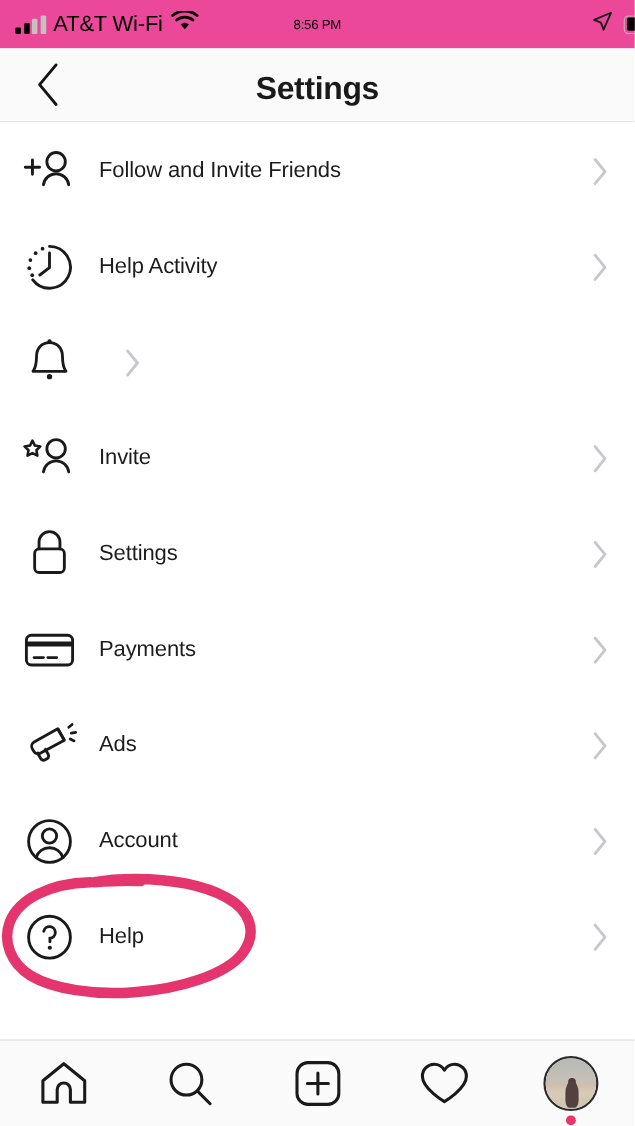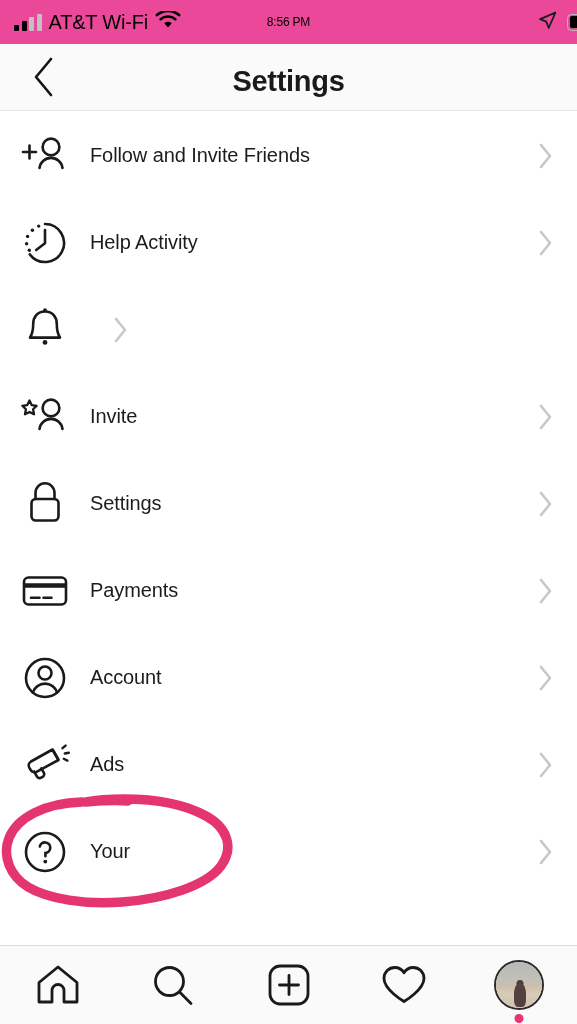--- a/index.html
+++ b/index.html
@@ -217,60 +217,60 @@
       <span class="label">Payments</span>
       <span class="chev">
         <svg width="16" height="28" viewBox="0 0 16 28">
             <path d="M3 3 L12 14 L3 25" fill="none" stroke="#c7c7cc" stroke-width="2.6" stroke-linecap="round" stroke-linejoin="round"></path>
           </svg>
       </span>
     </div>
 
     <div class="row">
       <span class="ico">
-        <svg width="48" height="48" viewBox="0 0 48 48">
-          <circle cx="24" cy="24" r="19" fill="none" stroke="#1a1a1a" stroke-width="2.6"></circle>
-          <circle cx="24" cy="19" r="6.5" fill="none" stroke="#1a1a1a" stroke-width="2.6"></circle>
-          <path d="M11.8 38.6 a12.8 12.8 0 0 1 24.4 0" fill="none" stroke="#1a1a1a" stroke-width="2.6" stroke-linecap="round"></path>
-        </svg>
-      </span>
-      <span class="label">Account</span>
-      <span class="chev">
-        <svg width="16" height="28" viewBox="0 0 16 28">
-            <path d="M3 3 L12 14 L3 25" fill="none" stroke="#c7c7cc" stroke-width="2.6" stroke-linecap="round" stroke-linejoin="round"></path>
-          </svg>
-      </span>
-    </div>
-
-    <div class="row">
-      <span class="ico">
         <svg width="52" height="46" viewBox="0 0 52 46">
           <path d="M33.5 7.5 L12 19.5 a4.6 4.6 0 0 0 -1.6 6.3 l1.3 2.2 a4.6 4.6 0 0 0 6.3 1.6 L39.5 18 z" fill="none" stroke="#1a1a1a" stroke-width="2.6" stroke-linejoin="round"></path>
           <path d="M33.5 7.5 L39.5 18" fill="none" stroke="#1a1a1a" stroke-width="2.6"></path>
           <path d="M14.6 28.6 l3.4 6 a3 3 0 0 0 4.1 1.1 l1.6 -.9 a3 3 0 0 0 1.1 -4.1 l-3.1 -5.4" fill="none" stroke="#1a1a1a" stroke-width="2.6" stroke-linejoin="round"></path>
           <path d="M43.5 6.2 L46.6 3.6 M45.8 11.5 L49.8 10.8 M44.8 16.8 L48.4 18.6" stroke="#1a1a1a" stroke-width="2.4" stroke-linecap="round"></path>
         </svg>
       </span>
       <span class="label">Ads</span>
       <span class="chev">
         <svg width="16" height="28" viewBox="0 0 16 28">
             <path d="M3 3 L12 14 L3 25" fill="none" stroke="#c7c7cc" stroke-width="2.6" stroke-linecap="round" stroke-linejoin="round"></path>
           </svg>
       </span>
     </div>
 
     <div class="row">
       <span class="ico">
         <svg width="48" height="48" viewBox="0 0 48 48">
           <circle cx="24" cy="24" r="19" fill="none" stroke="#1a1a1a" stroke-width="2.6"></circle>
+          <circle cx="24" cy="19" r="6.5" fill="none" stroke="#1a1a1a" stroke-width="2.6"></circle>
+          <path d="M11.8 38.6 a12.8 12.8 0 0 1 24.4 0" fill="none" stroke="#1a1a1a" stroke-width="2.6" stroke-linecap="round"></path>
+        </svg>
+      </span>
+      <span class="label">Account</span>
+      <span class="chev">
+        <svg width="16" height="28" viewBox="0 0 16 28">
+            <path d="M3 3 L12 14 L3 25" fill="none" stroke="#c7c7cc" stroke-width="2.6" stroke-linecap="round" stroke-linejoin="round"></path>
+          </svg>
+      </span>
+    </div>
+
+    <div class="row">
+      <span class="ico">
+        <svg width="48" height="48" viewBox="0 0 48 48">
+          <circle cx="24" cy="24" r="19" fill="none" stroke="#1a1a1a" stroke-width="2.6"></circle>
           <path d="M18.8 18.6 a5.3 5.3 0 1 1 5.6 6.4 v3.2" fill="none" stroke="#1a1a1a" stroke-width="2.6" stroke-linecap="round"></path>
           <circle cx="24.3" cy="33.6" r="1.9" fill="#1a1a1a"></circle>
         </svg>
       </span>
-      <span class="label">Your</span>
+      <span class="label">Help</span>
       <span class="chev">
         <svg width="16" height="28" viewBox="0 0 16 28">
             <path d="M3 3 L12 14 L3 25" fill="none" stroke="#c7c7cc" stroke-width="2.6" stroke-linecap="round" stroke-linejoin="round"></path>
           </svg>
       </span>
     </div>
 
   </div>
 
   <svg class="annot" viewBox="0 0 246 126">

